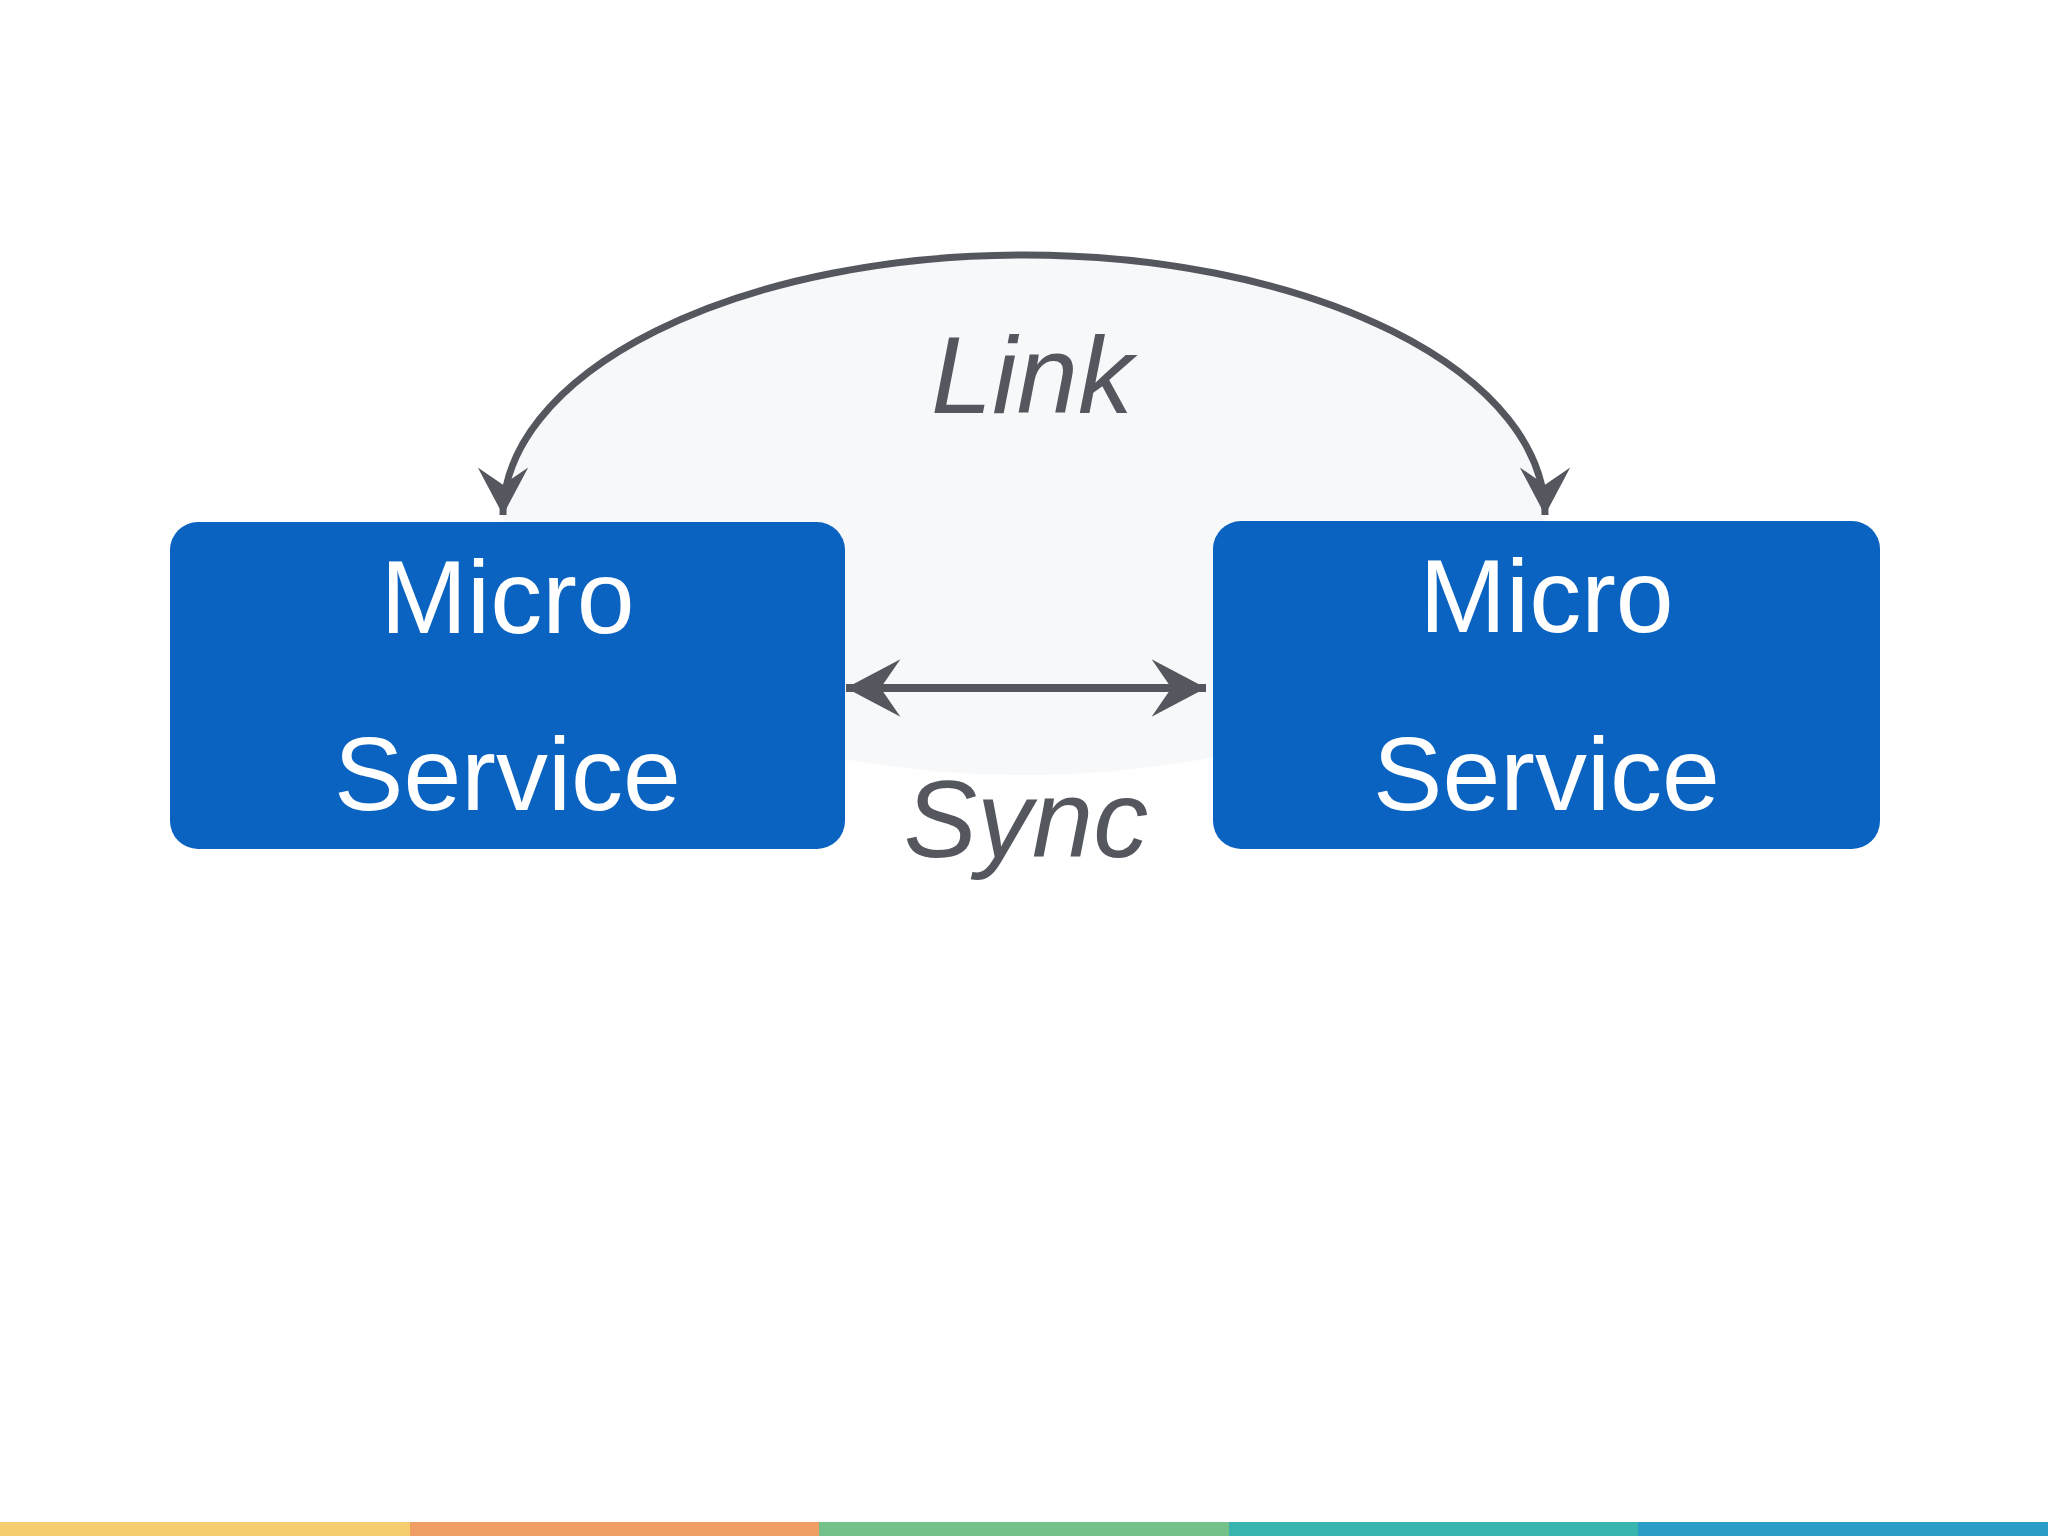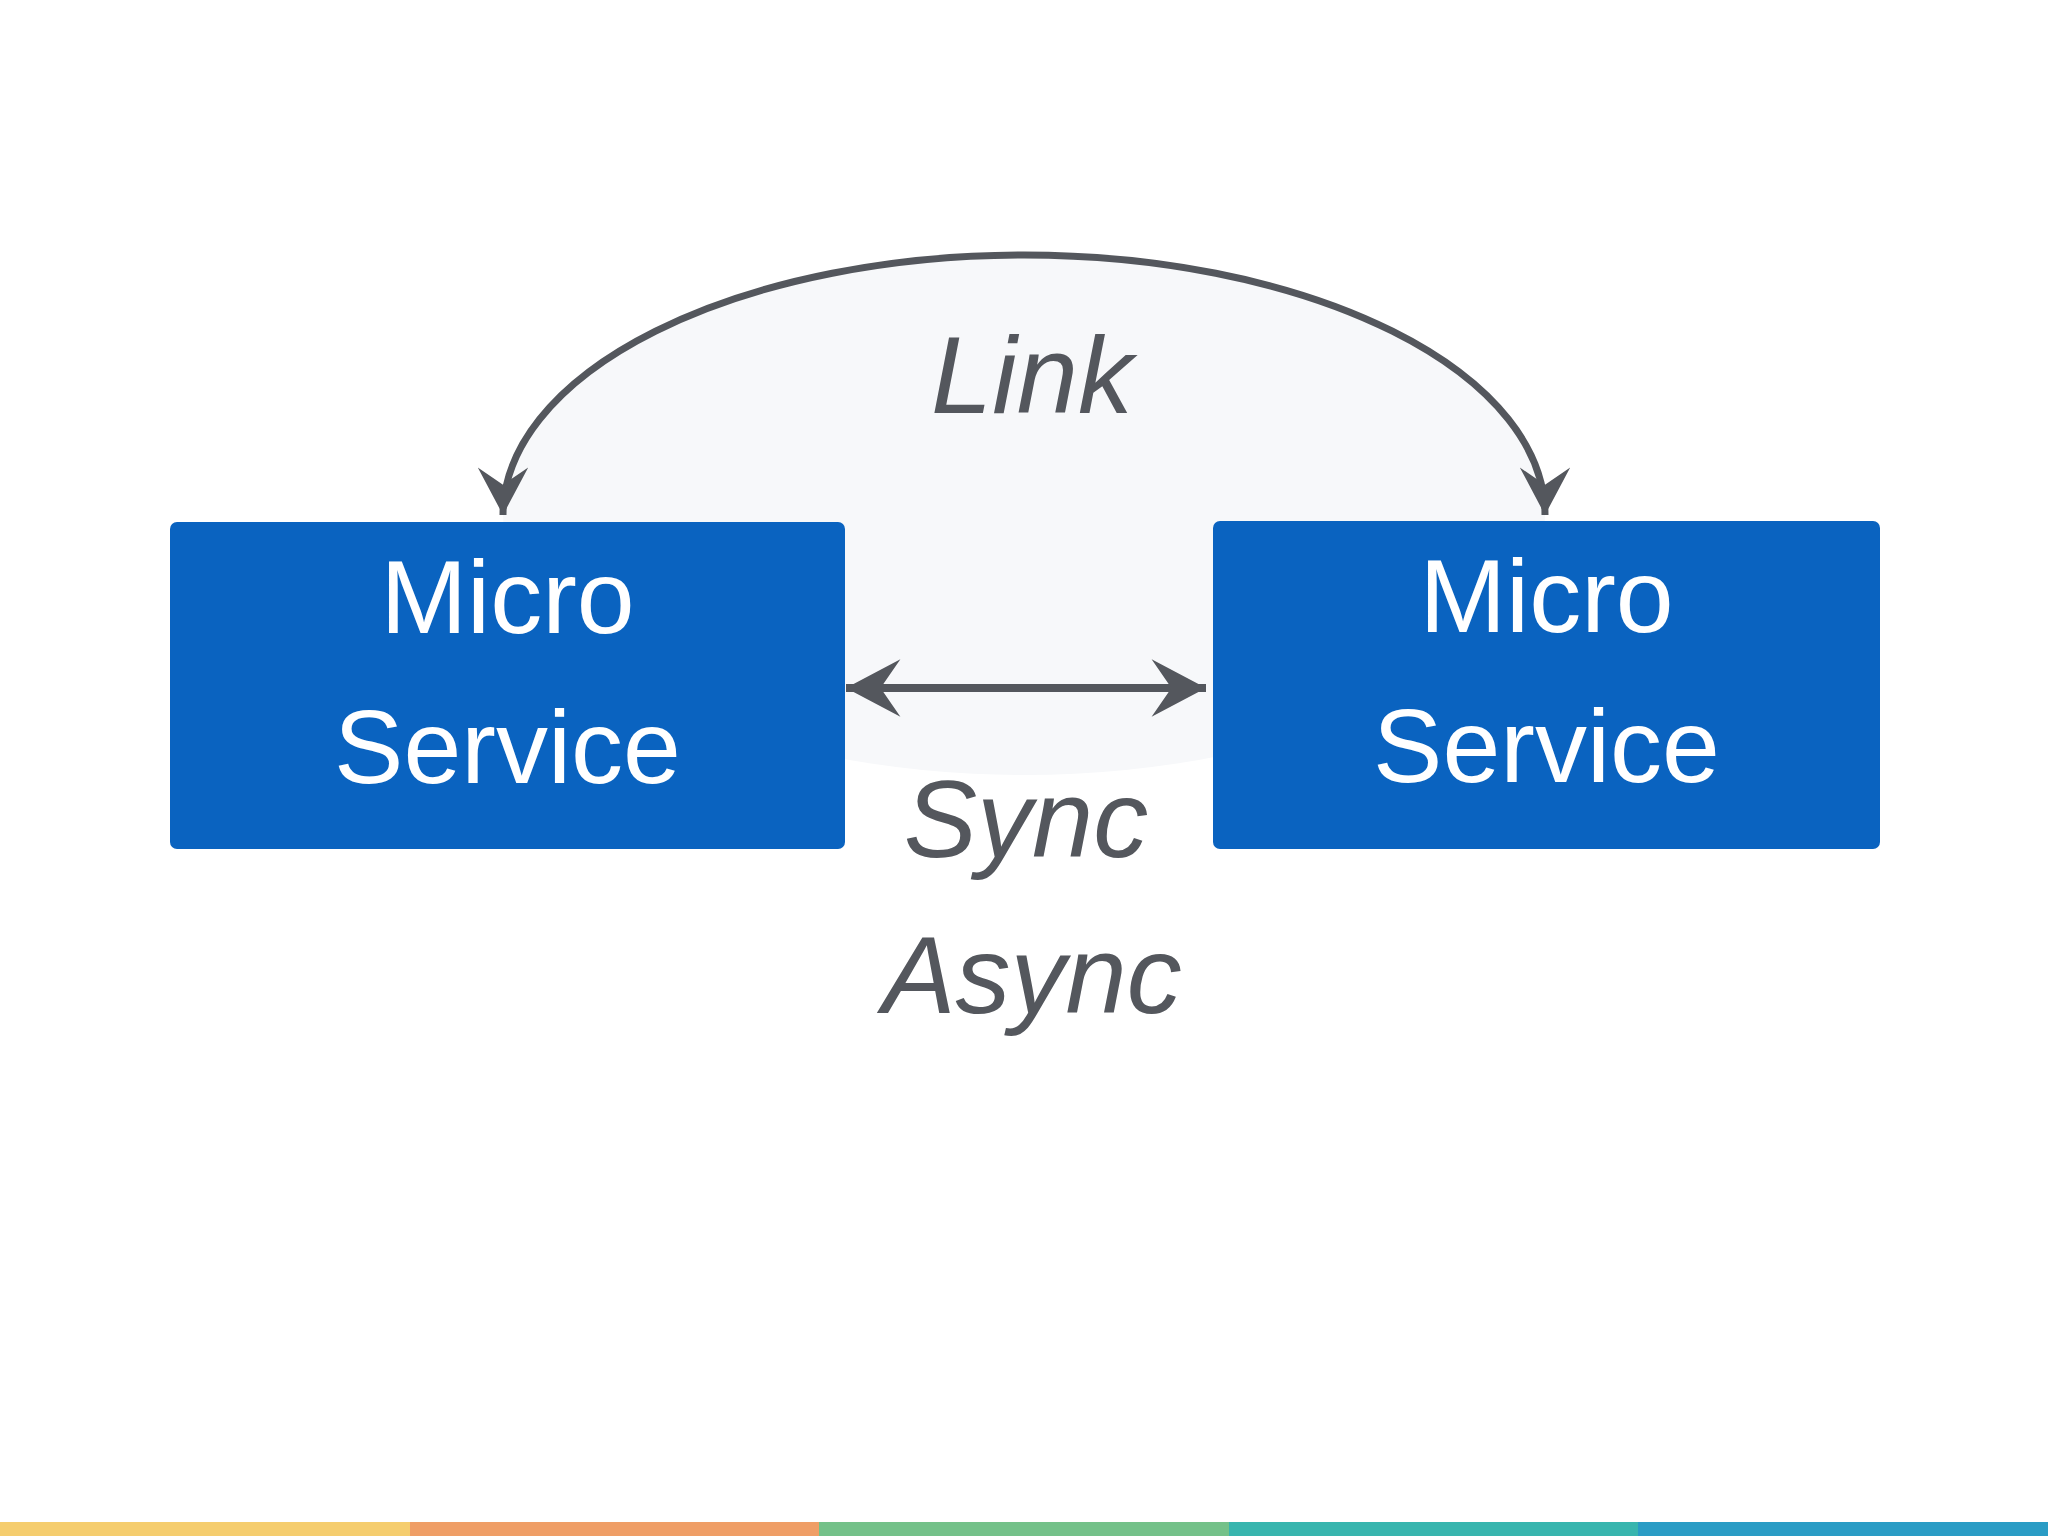--- a/index.html
+++ b/index.html
@@ -27,25 +27,25 @@
   .arc-backdrop { fill: var(--arc-fill, #f7f8fa); }
   .connector-stroke {
     fill: none;
     stroke: var(--connector, #54575d);
   }
   #arrowhead path { fill: var(--connector, #54575d); }
   .node {
     position: absolute;
     z-index: 2;
     background: var(--node-fill, #0a63c0);
-    border-radius: 7px;
+    border-radius: 28px;
     display: flex;
     flex-direction: column;
     align-items: center;
-    justify-content: flex-start;
+    justify-content: space-between;
     color: var(--node-text, #ffffff);
     font-size: 104px;
     line-height: 150px;
     text-align: center;
   }
   .node-left  { left: 170px;  top: 522px; width: 675px; height: 327px; }
   .node-right { left: 1213px; top: 521px; width: 667px; height: 328px; }
   .edge-label {
     position: absolute;
     z-index: 3;
@@ -96,21 +96,20 @@
 
   <div class="node node-right">
     <div>Micro</div>
     <div>Service</div>
   </div>
 
   <div class="edge-label link-label">Link</div>
 
   <div class="edge-label sync-label">Sync</div>
 
-  <div class="edge-label async-label">Async</div>
 
   <div class="footer-stripe">
       <div class="stripe-segment" style="background: rgb(245, 205, 110);"></div>
       <div class="stripe-segment" style="background: rgb(239, 158, 102);"></div>
       <div class="stripe-segment" style="background: rgb(116, 193, 137);"></div>
       <div class="stripe-segment" style="background: rgb(56, 181, 174);"></div>
       <div class="stripe-segment" style="background: rgb(42, 156, 197);"></div>
     </div>
 
 </div>

